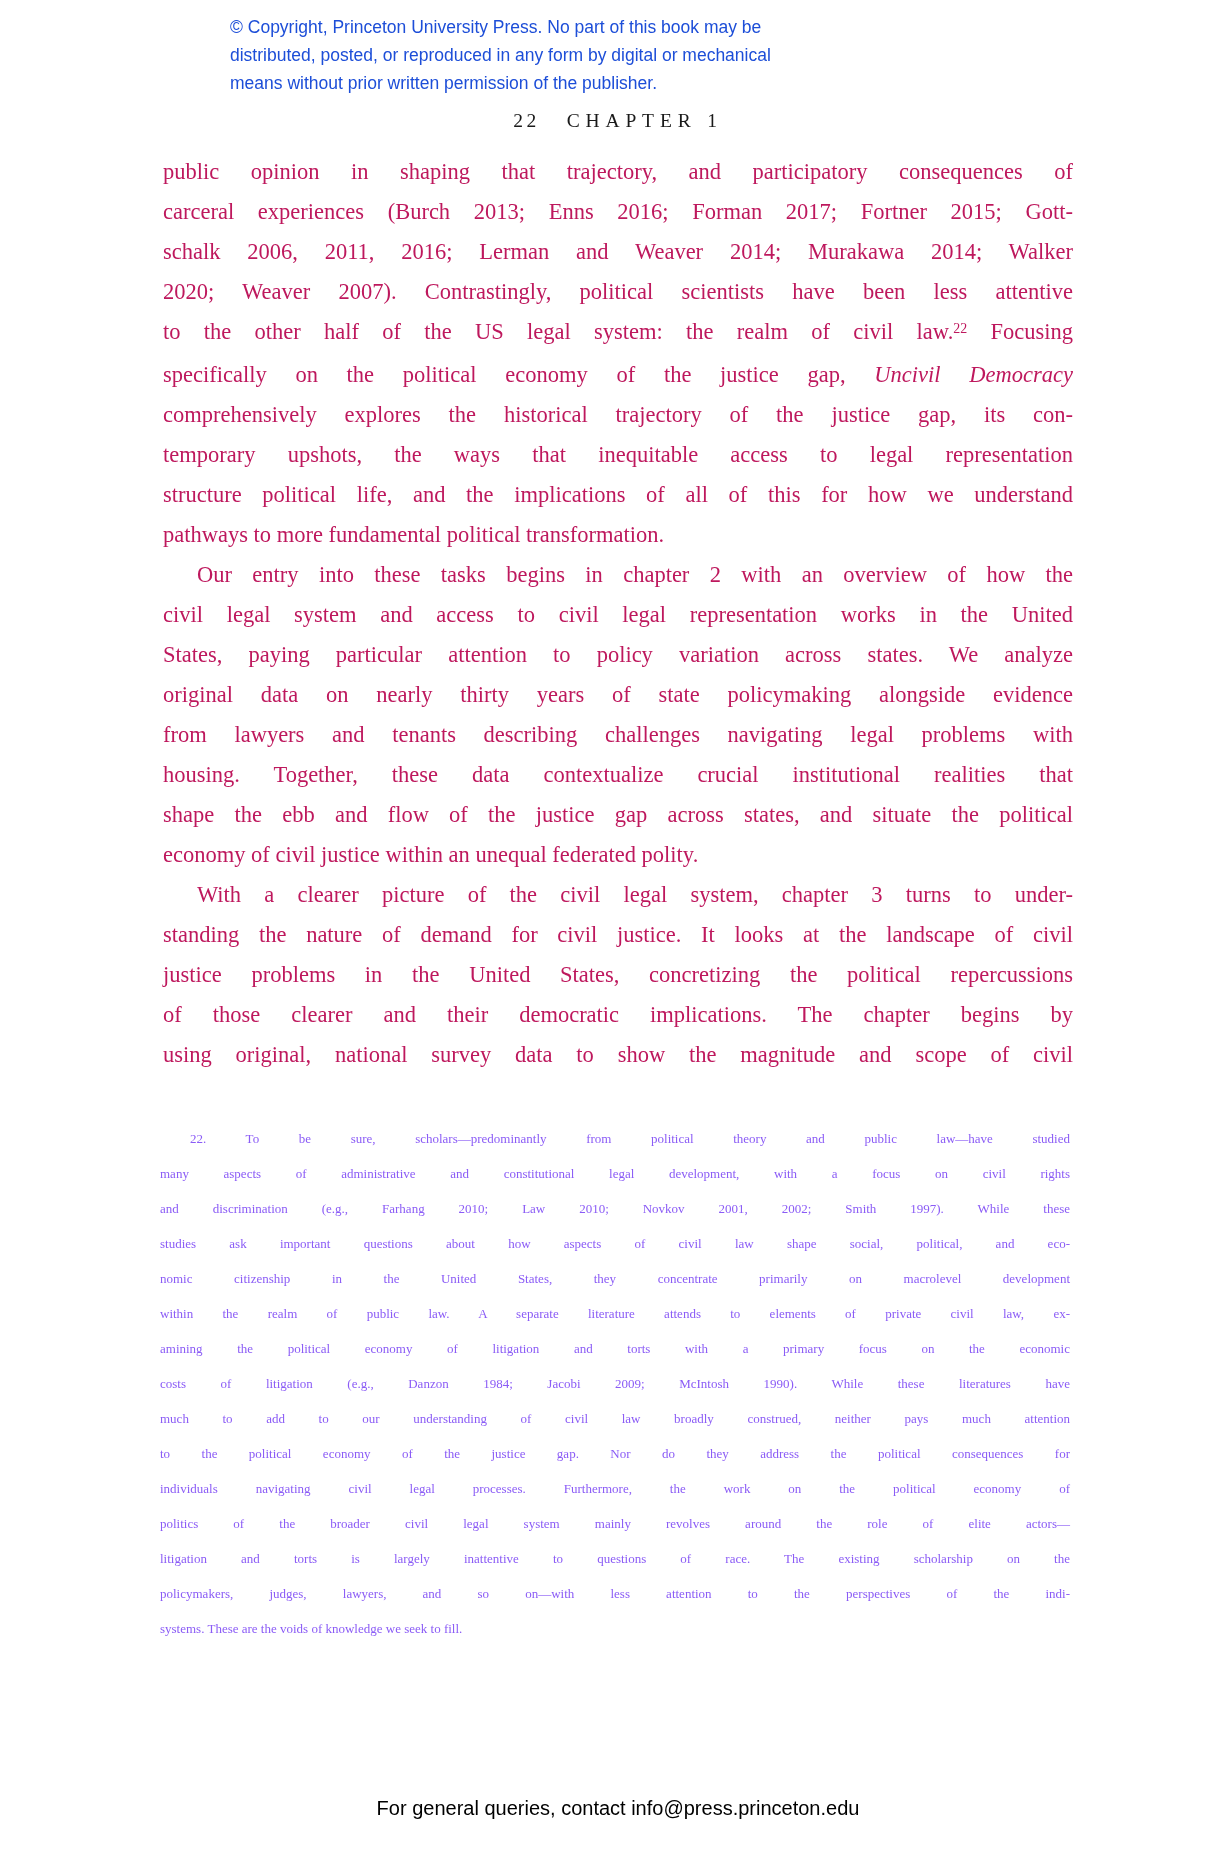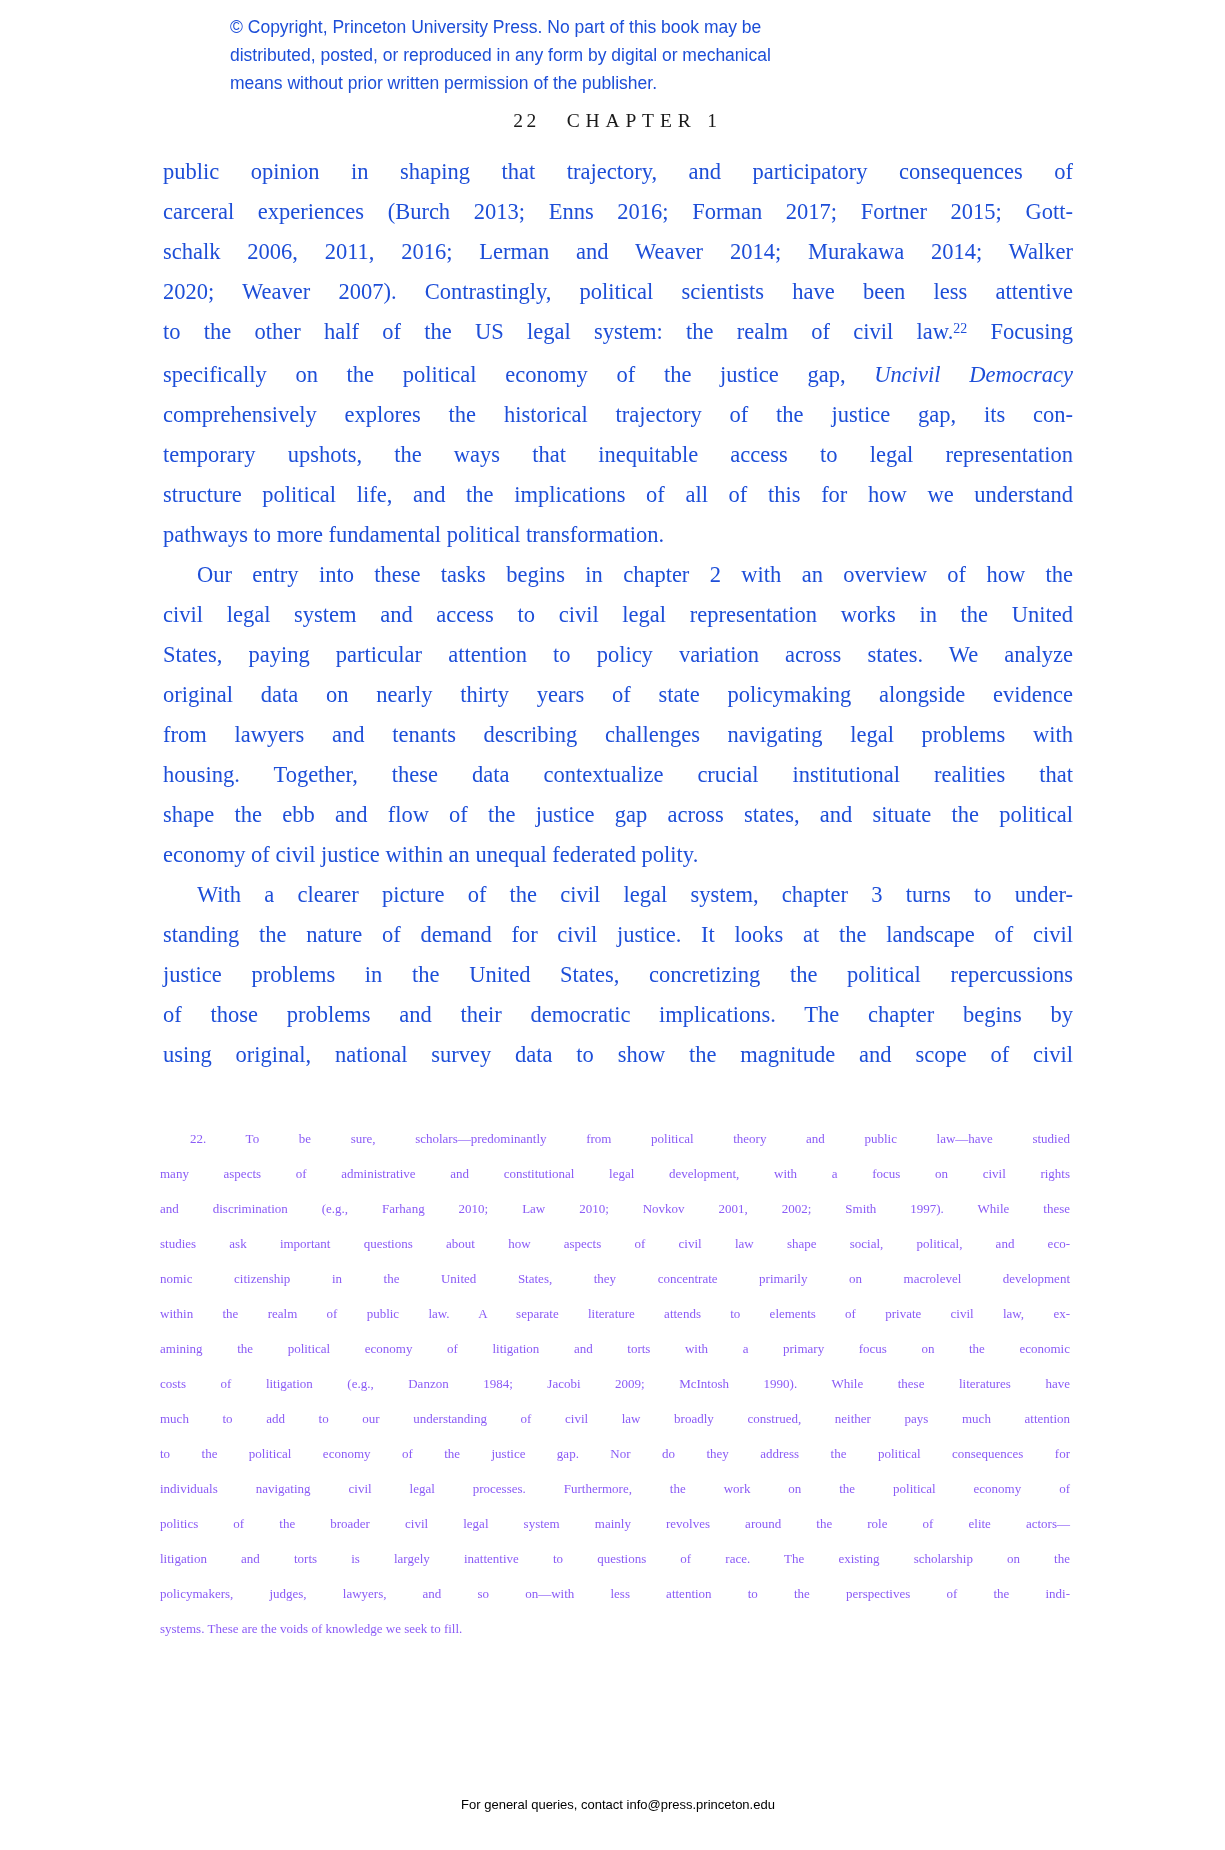--- a/index.html
+++ b/index.html
@@ -42,21 +42,21 @@
   .running-head .chapter { letter-spacing: 0.3em; }
   
   .body-block {
     position: absolute;
     left: 163px;
     top: 152px;
     width: 910px;
     font-family: "Liberation Serif", serif;
     font-size: 22.5px;
     line-height: 40px;
-    color: #1d4ed8;
+    color: #be185d;
   }
   .line {
     text-align: justify;
     text-align-last: justify;
     white-space: normal;
   }
   .line.para-end { text-align-last: left; }
   .body-block .line.indent { text-indent: 34px; }
   .seg-sup {
     font-size: 0.62em;
@@ -77,21 +77,21 @@
   }
   .footnote .line.indent { text-indent: 30px; }
   
   .page-footer {
     position: absolute;
     left: 163px;
     top: 1797px;
     width: 910px;
     text-align: center;
     font-family: "Liberation Sans", sans-serif;
-    font-size: 13px;
+    font-size: 20px;
     color: #000000;
   }
 </style>
 </head>
 <body>
 
 <div class="page">
 
   <div class="copyright">
       <div class="line">© Copyright, Princeton University Press. No part of this book may be</div>
@@ -124,21 +124,21 @@
         <div class="line">original data on nearly thirty years of state policymaking alongside evidence</div>
         <div class="line">from lawyers and tenants describing challenges navigating legal problems with</div>
         <div class="line">housing. Together, these data contextualize crucial institutional realities that</div>
         <div class="line">shape the ebb and flow of the justice gap across states, and situate the political</div>
         <div class="line para-end">economy of civil justice within an unequal federated polity.</div>
       </div>
     <div class="para">
         <div class="line indent">With a clearer picture of the civil legal system, chapter 3 turns to under-</div>
         <div class="line">standing the nature of demand for civil justice. It looks at the landscape of civil</div>
         <div class="line">justice problems in the United States, concretizing the political repercussions</div>
-        <div class="line">of those problems and their democratic implications. The chapter begins by</div>
+        <div class="line">of those clearer and their democratic implications. The chapter begins by</div>
         <div class="line">using original, national survey data to show the magnitude and scope of civil</div>
       </div>
   </div>
 
   <div class="footnote">
       <div class="line indent">22. To be sure, scholars—predominantly from political theory and public law—have studied</div>
       <div class="line">many aspects of administrative and constitutional legal development, with a focus on civil rights</div>
       <div class="line">and discrimination (e.g., Farhang 2010; Law 2010; Novkov 2001, 2002; Smith 1997). While these</div>
       <div class="line">studies ask important questions about how aspects of civil law shape social, political, and eco-</div>
       <div class="line">nomic citizenship in the United States, they concentrate primarily on macrolevel development</div>

